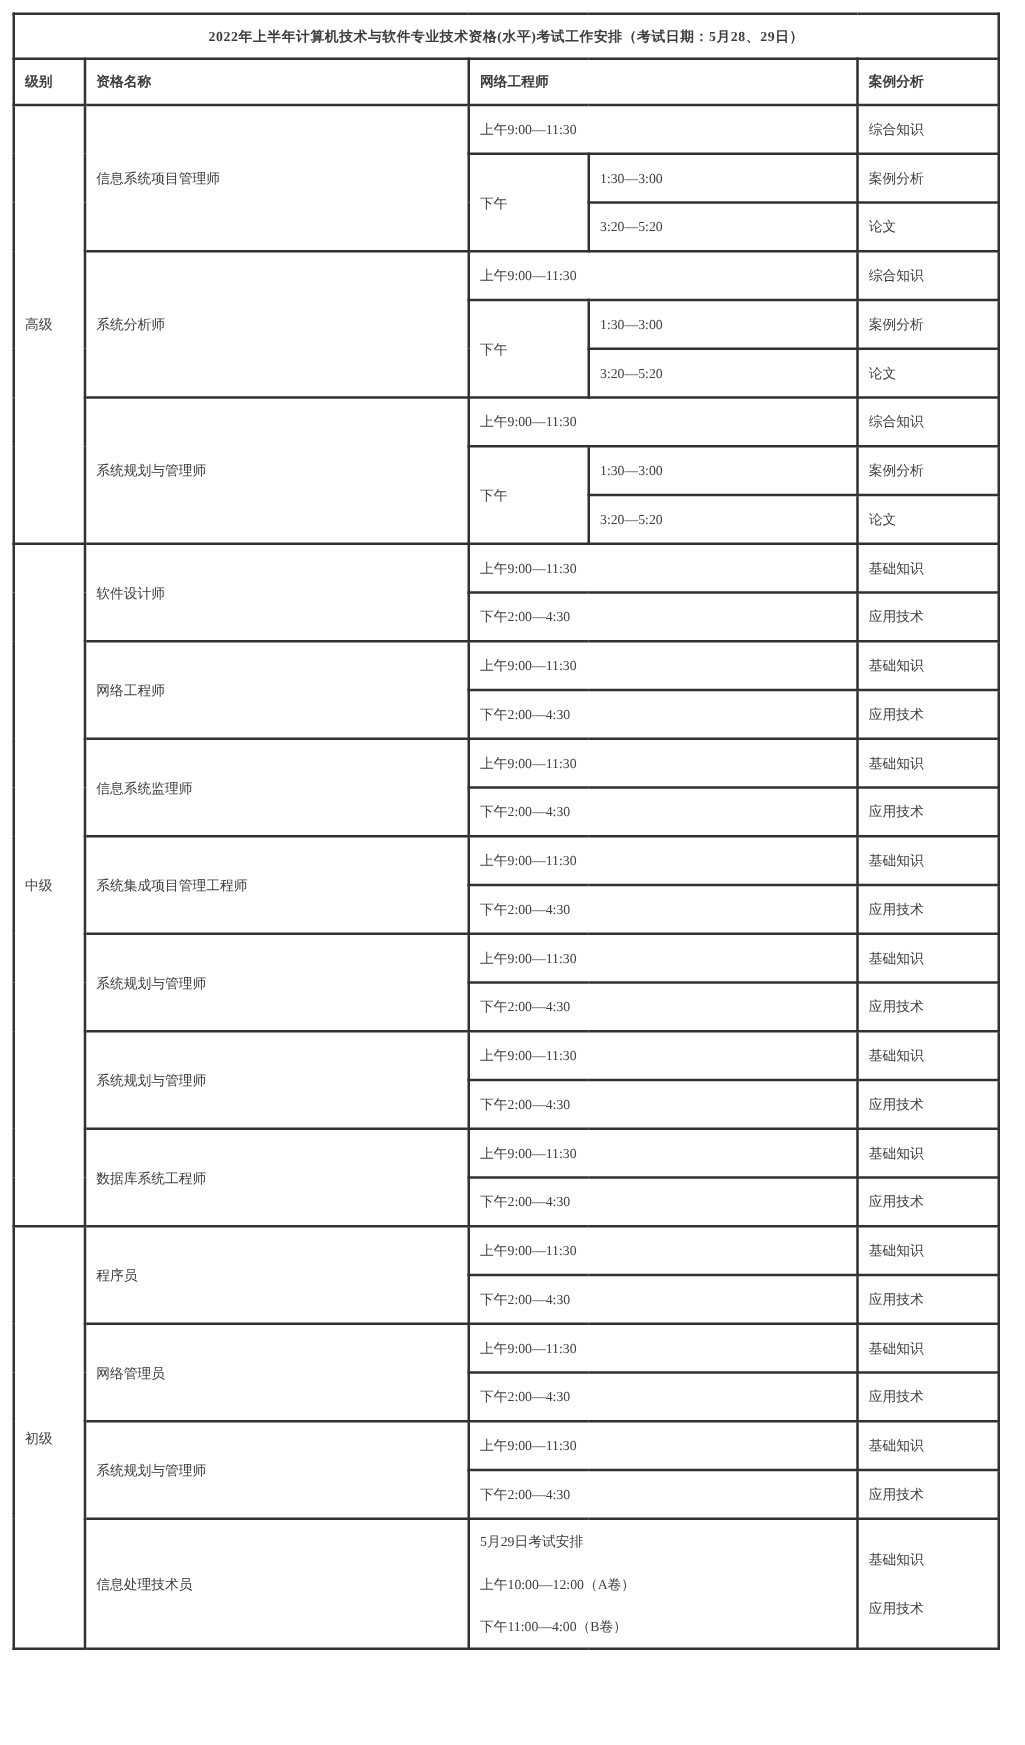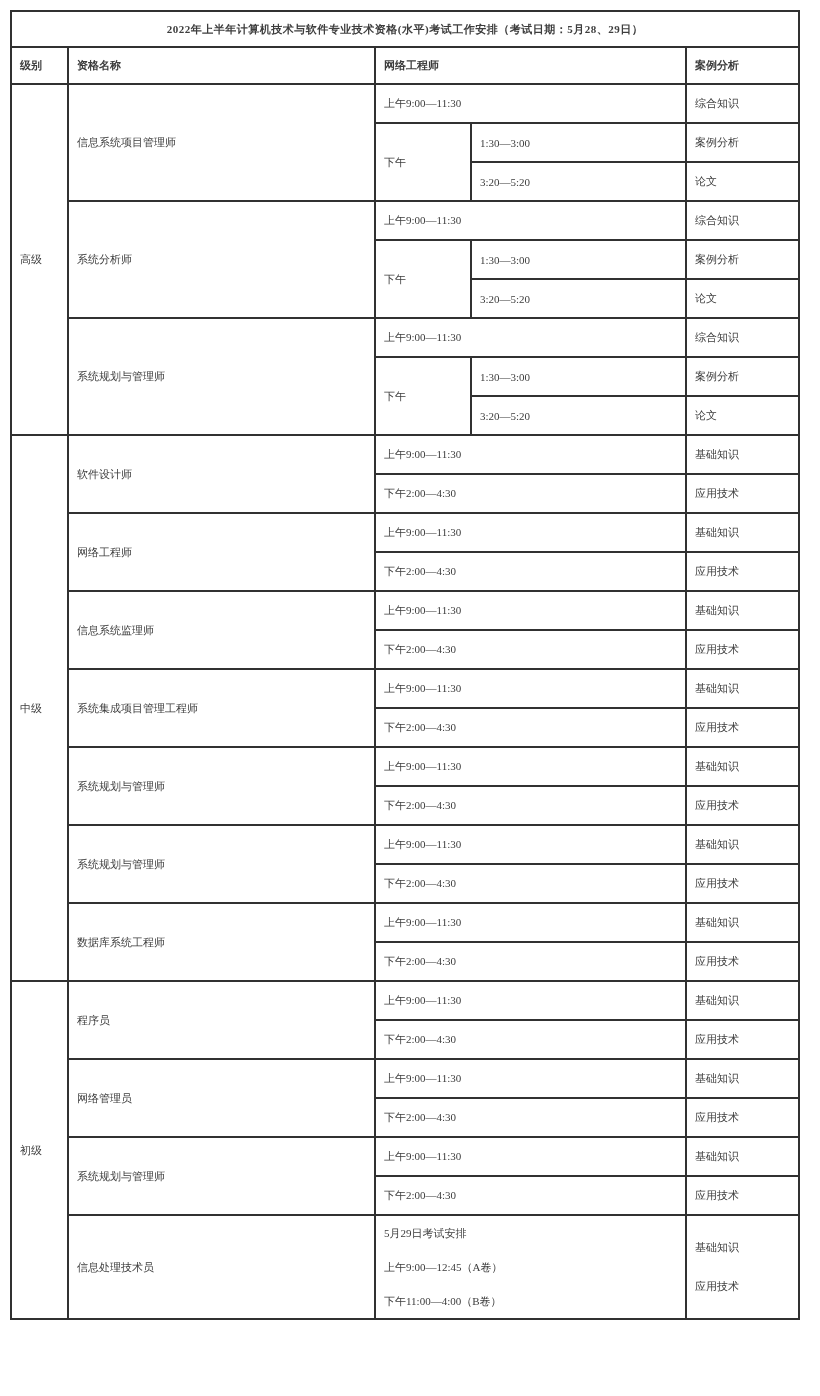--- a/index.html
+++ b/index.html
@@ -215,21 +215,21 @@
     <tr class="std">
       <td colspan="2">下午2:00—4:30</td>
       <td>应用技术</td>
     </tr>
 
     <tr class="special">
       <td>信息处理技术员</td>
       <td colspan="2">
         <div class="lines">
           <div>5月29日考试安排</div>
-          <div>上午9:00—12:45（A卷）</div>
+          <div>上午10:00—12:00（A卷）</div>
           <div>下午11:00—4:00（B卷）</div>
         </div>
       </td>
       <td>
         <div class="lines2">
           <div>基础知识</div>
           <div>应用技术</div>
         </div>
       </td>
     </tr>

